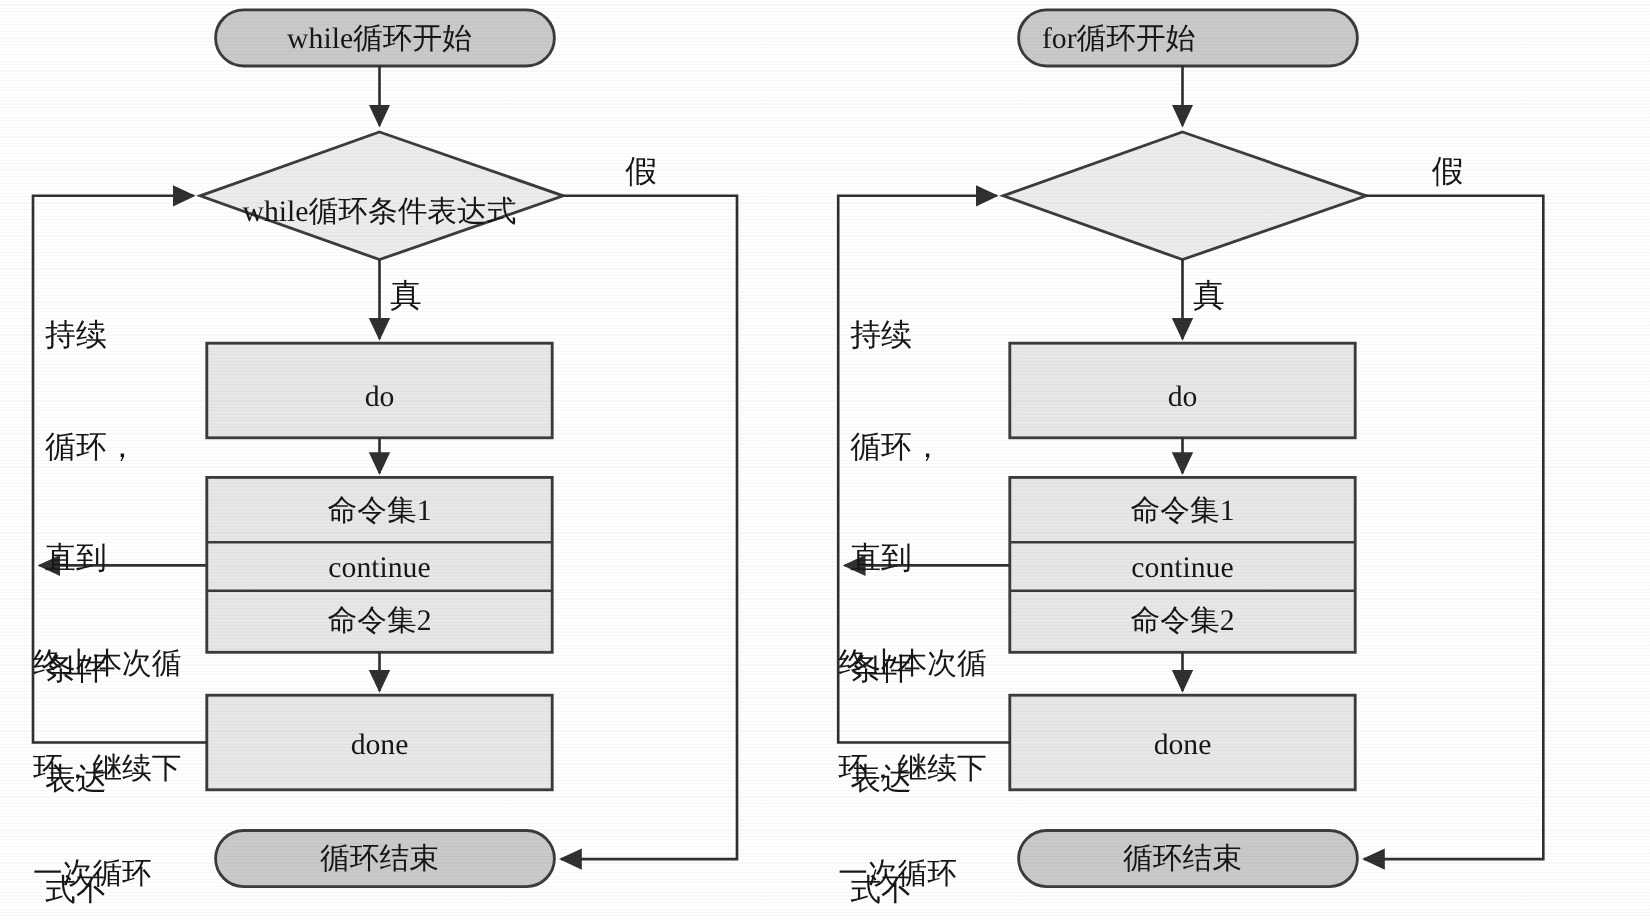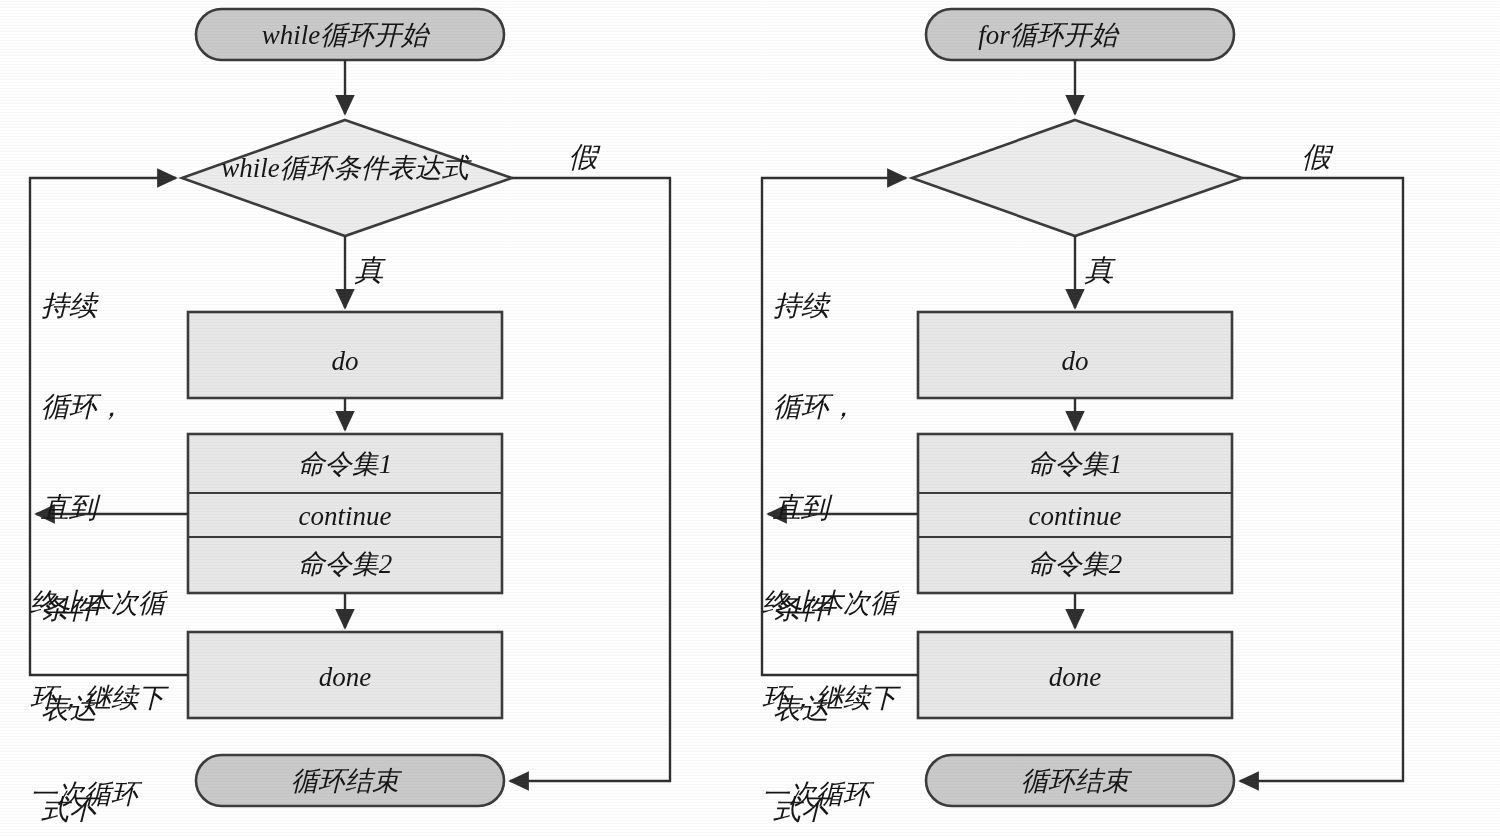--- a/index.html
+++ b/index.html
@@ -48,21 +48,20 @@
     stroke-linecap: butt;
   }
   .arrowhead { fill: #2e2e2e; }
 
   .lbl {
     position: absolute;
     white-space: pre;
     line-height: 1.0;
     color: #141414;
     font-family: "Liberation Serif", "DejaVu Serif", serif;
-    font-style: italic;
   }
   .lbl-node {
     font-size: 27px;
     text-align: center;
     transform: translate(-50%, -50%);
   }
   .lbl-branch {
     font-size: 29px;
     transform: translate(-50%, -50%);
   }
@@ -186,21 +185,21 @@
 
     <path class="conn" d="M 918 675 L 762 675 L 762 178 L 906 178" marker-end="url(#arrow)"></path>
 
     <path class="conn" d="M 918 514 L 768 514" marker-end="url(#arrow)"></path>
 
     <path class="conn" d="M 1242 178 L 1403 178 L 1403 781 L 1240 781" marker-end="url(#arrow)"></path>
   </svg>
 
   <div class="lbl lbl-node" style="left:345px; top:35px;">while循环开始</div>
 
-  <div class="lbl lbl-node" style="left:345px; top:168px;">while循环条件表达式</div>
+  <div class="lbl lbl-node" style="left:345px; top:192px;">while循环条件表达式</div>
 
   <div class="lbl lbl-branch" style="left:369px; top:270px;">真</div>
 
   <div class="lbl lbl-branch" style="left:583px; top:157px;">假</div>
 
   <div class="lbl lbl-node" style="left:345px; top:361px;">do</div>
 
   <div class="lbl lbl-node" style="left:345px; top:464px;">命令集1</div>
 
   <div class="lbl lbl-node" style="left:345px; top:516px;">continue</div>
@@ -220,21 +219,21 @@
     <div>式不</div>
     
   </div>
 
   <div class="lbl lbl-side-6" style="left:30px; top:524px;">
     <div>终止本次循</div>
     <div>环，继续下</div>
     <div>一次循环</div>
   </div>
 
-  <div class="lbl lbl-node" style="left:1048px; top:35px;">for循环开始</div>
+  <div class="lbl lbl-node" style="left:1017px; top:35px;">for循环开始</div>
 
 
   <div class="lbl lbl-branch" style="left:1099px; top:270px;">真</div>
 
   <div class="lbl lbl-branch" style="left:1316px; top:157px;">假</div>
 
   <div class="lbl lbl-node" style="left:1075px; top:361px;">do</div>
 
   <div class="lbl lbl-node" style="left:1075px; top:464px;">命令集1</div>
 

